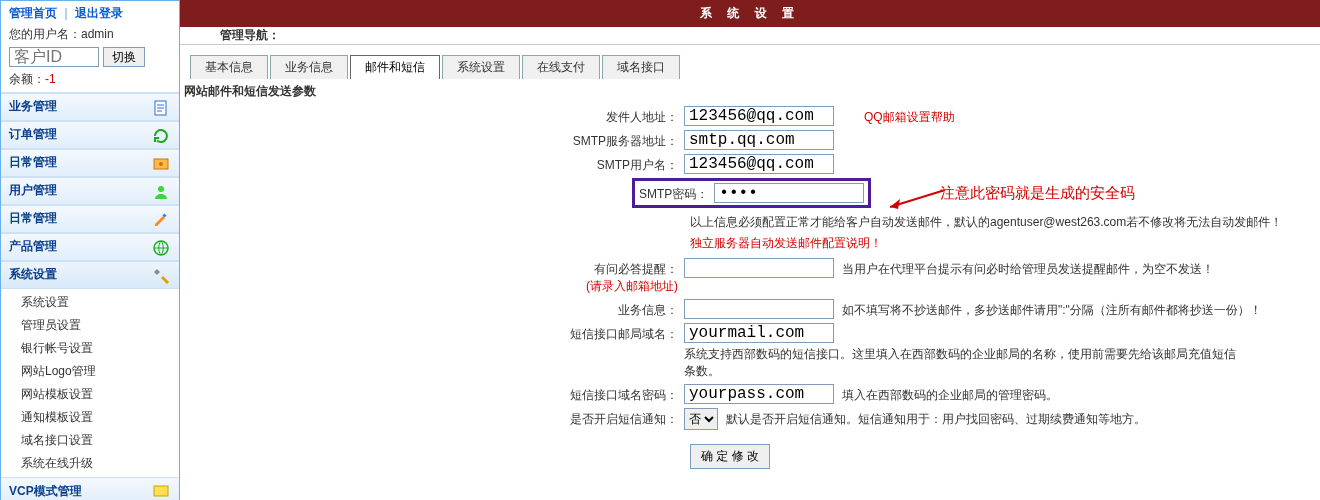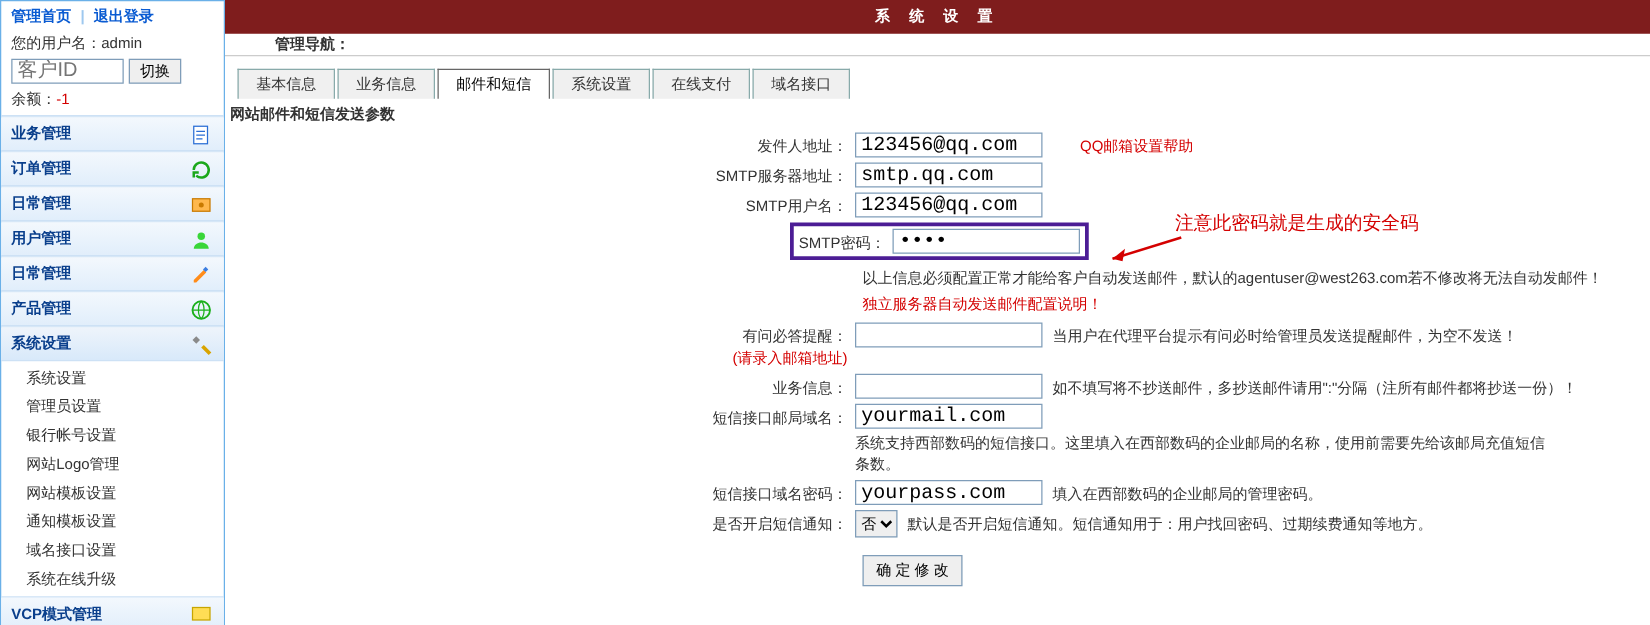--- a/index.html
+++ b/index.html
@@ -208,19 +208,19 @@
       <div class="form-row">
         <div class="form-label">是否开启短信通知：</div>
         <select><option>否</option></select>
         <div class="form-help">默认是否开启短信通知。短信通知用于：用户找回密码、过期续费通知等地方。</div>
       </div>
       <div class="submit-row">
         <button class="submit-btn">确 定 修 改</button>
       </div>
     </div>
 
-    <div class="annotation" style="left:760px; top:169px;">注意此密码就是生成的安全码</div>
+    <div class="annotation" style="left:760px; top:184px;">注意此密码就是生成的安全码</div>
     <svg class="arrow" style="left:700px; top:185px;" width="70" height="30">
       <path d="M65 5 L10 22" stroke="#d40000" stroke-width="2" fill="none"></path>
       <path d="M10 22 L20 14 L18 24 Z" fill="#d40000"></path>
     </svg>
   </div>
 </div>
 
 </body></html>

